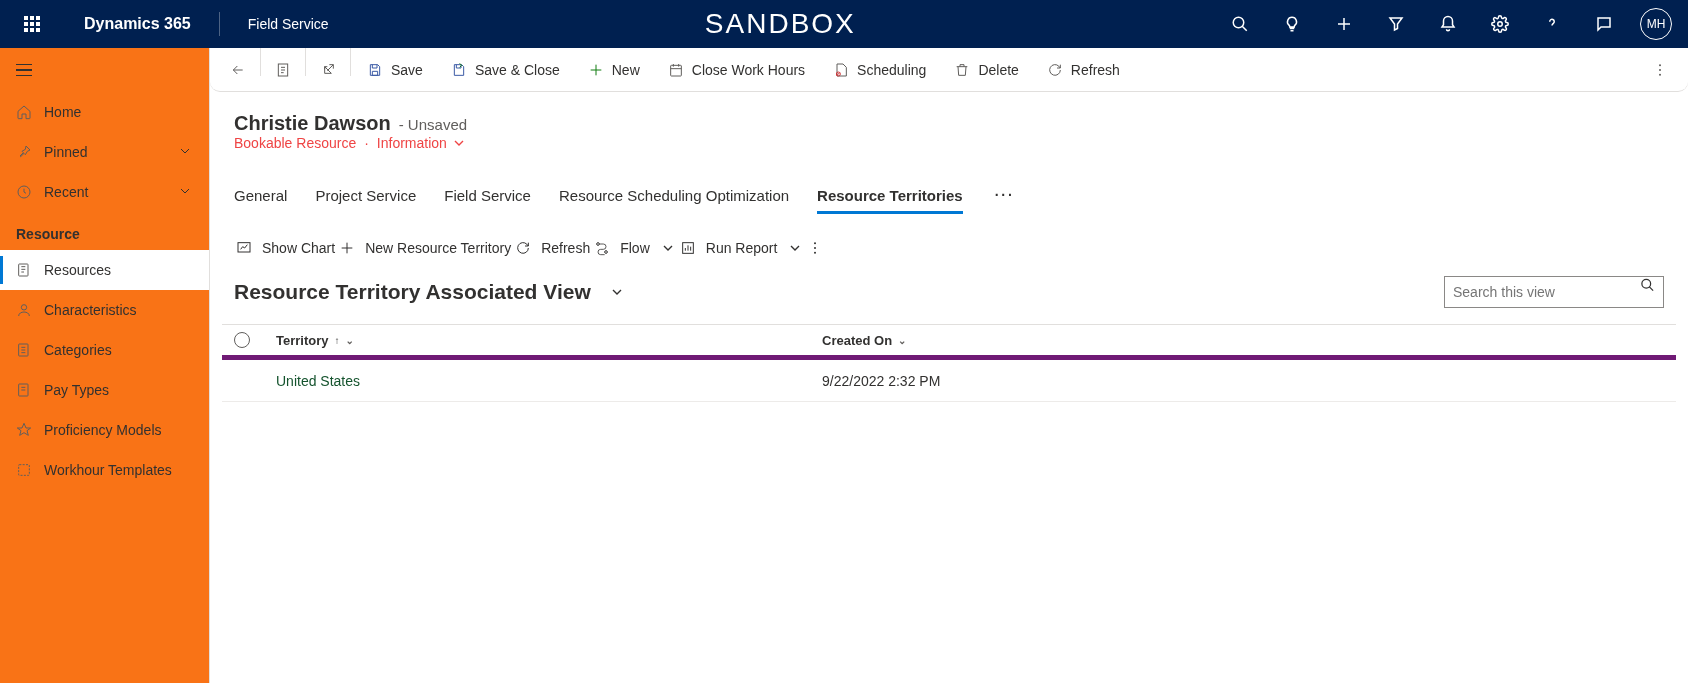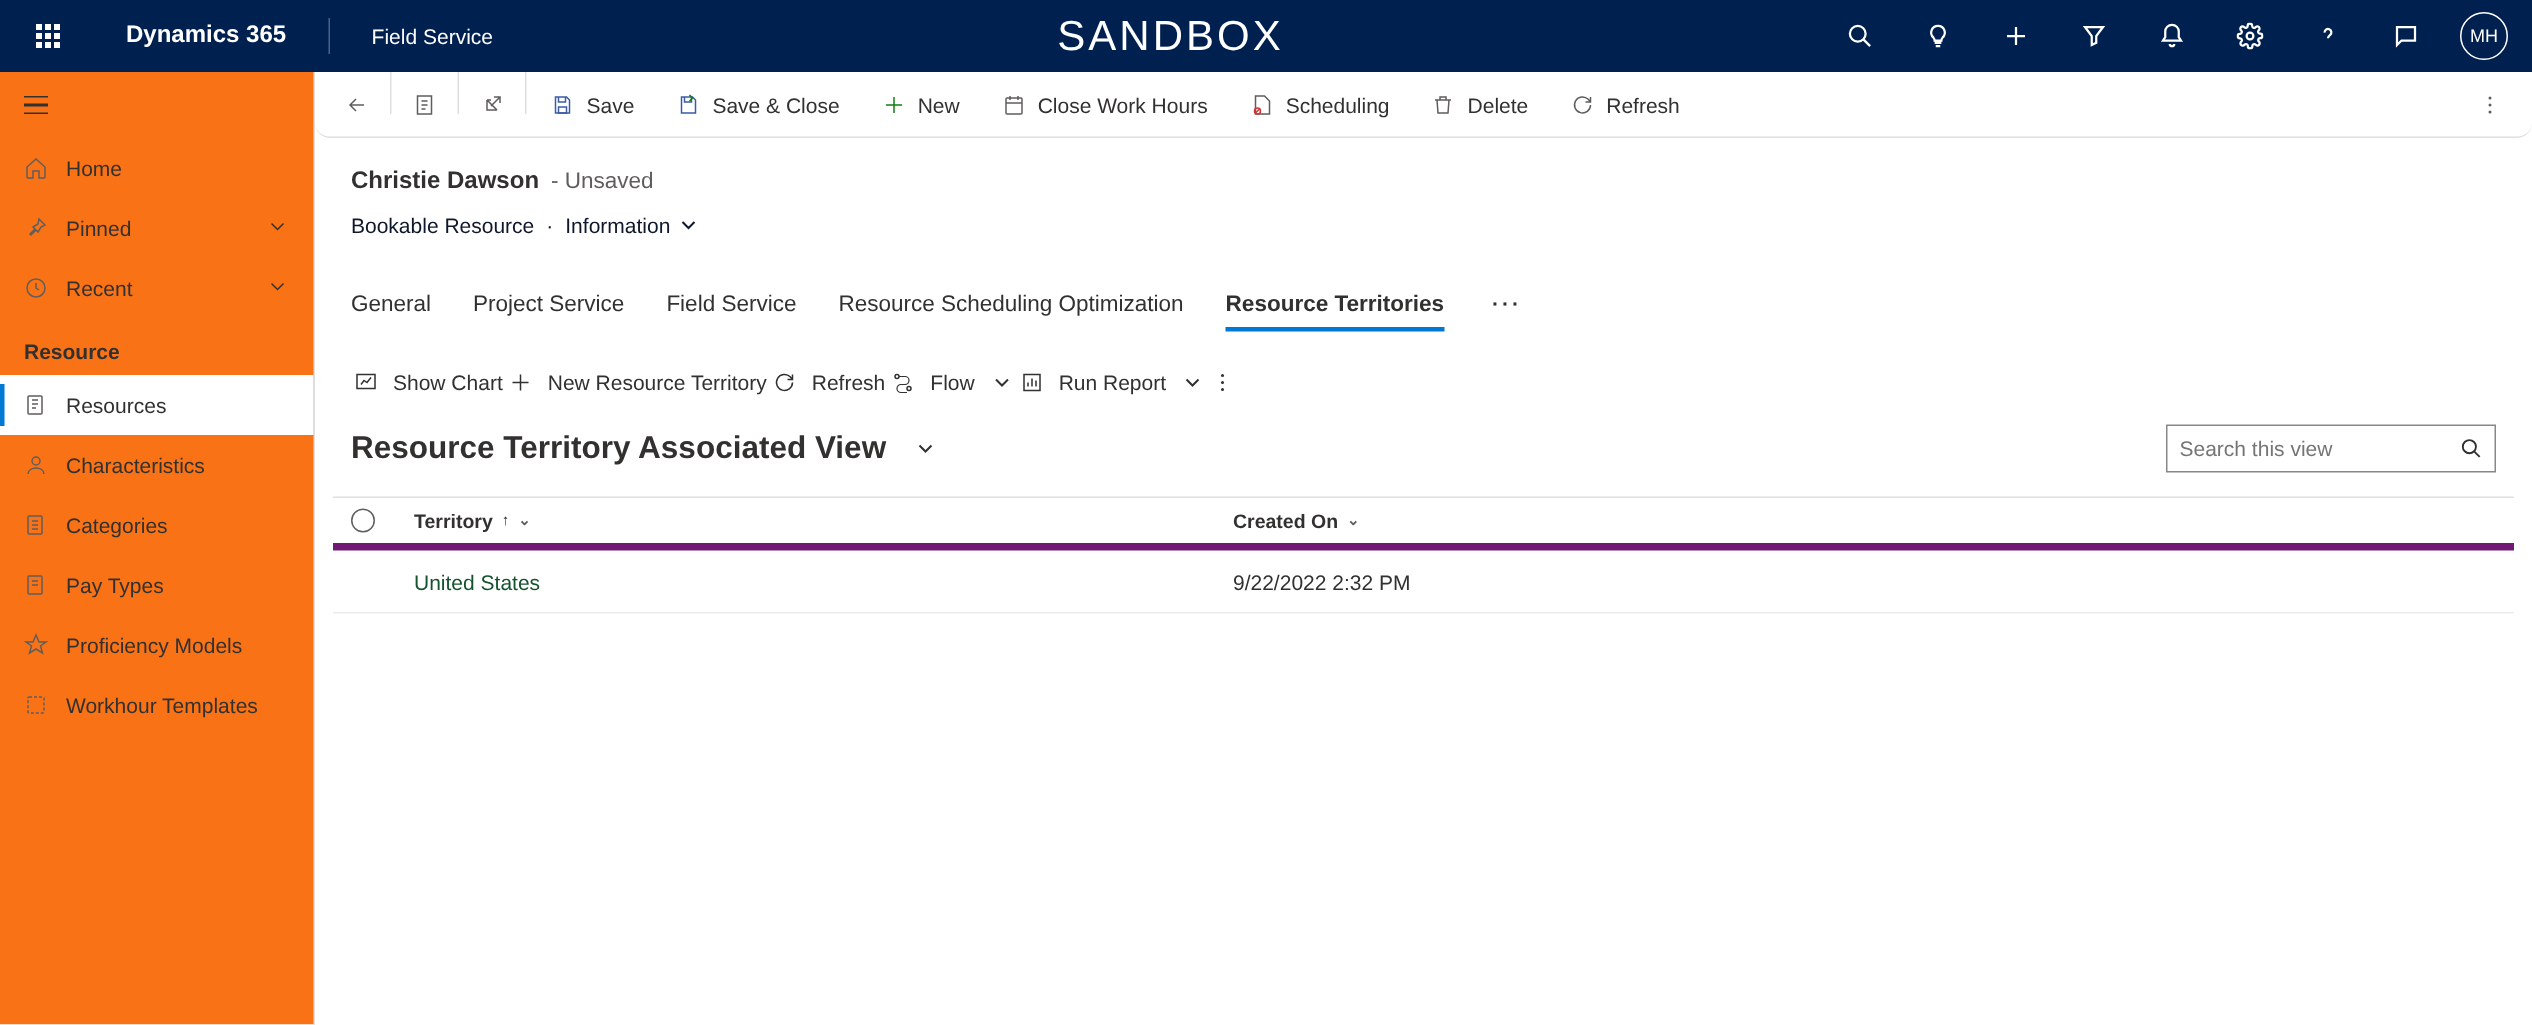--- a/index.html
+++ b/index.html
@@ -41,43 +41,43 @@
     .cmdbar-btn { height: 44px; padding: 0 14px; display: flex; align-items: center; gap: 8px; cursor: pointer; font-size: 14px; }
     .cmdbar-btn.icon-only { padding: 0 12px; }
     .cmdbar-sep { width: 1px; height: 28px; background: #e1dfdd; margin: 0 2px; }
     .cmdbar-spacer { flex: 1; }
     .cmd-icon { width: 16px; height: 16px; display: flex; align-items: center; justify-content: center; color: #605e5c; }
     .cmd-icon.green { color: #107c10; }
     
     
     .record-header { padding: 20px 24px 8px; }
     .record-title-row { display: flex; align-items: baseline; gap: 8px; }
-    .record-title { font-size: 16px; font-weight: 600; text-align: center; }
+    .record-title { font-size: 20px; font-weight: 600; text-align: center; }
     .record-status { font-size: 15px; color: #605e5c; }
-    .record-subtitle { margin-top: 12px; display: flex; gap: 8px; font-size: 14px; color: #0f172a; }
+    .record-subtitle { margin-top: 0; display: flex; gap: 8px; font-size: 14px; color: #ef4444; }
     .form-selector { display: flex; align-items: center; gap: 4px; cursor: pointer; }
     
     
     .tabs { display: flex; gap: 28px; padding: 20px 24px 0; }
     .tab { padding: 8px 0; cursor: pointer; font-size: 15px; position: relative; }
     .tab.active { font-weight: 600; }
     .tab.active::after { content: ''; position: absolute; left: 0; right: 0; bottom: -2px; height: 3px; background: #0078d4; }
     .tab-more { padding: 8px 4px; cursor: pointer; letter-spacing: 2px; font-weight: bold;}
     
     
     .subgrid-toolbar { display: flex; align-items: center; padding: 24px 24px 8px; }
     .sg-btn { display: flex; align-items: center; gap: 10px; cursor: pointer; font-size: 14px; padding: 4px 2px;}
     .sg-icon { width: 16px; height: 16px; display: flex; align-items: center; justify-content: center; }
     
     
     .view-row { display: flex; align-items: center; padding: 8px 24px 16px; }
     .view-title-wrap { display: flex; align-items: center; gap: 18px; }
     .view-title { font-size: 21px; font-weight: 600; }
     .view-spacer { flex: 1; }
-    .search-box { border: 1px solid #8a8886; height: 32px; width: 220px; display: flex; align-items: center; padding: 0 8px; gap: 6px; }
+    .search-box { border: 1px solid #8a8886; height: 32px; width: 220px; display: flex; padding: 0 8px; gap: 6px; }
     .search-box input { border: none; outline: none; flex: 1; font-size: 14px; }
     
     
     .grid { padding: 0 12px; }
     .grid-header { display: flex; align-items: center; height: 36px; border-bottom: 5px solid #701a75; border-top: 1px solid #e1dfdd; font-size: 13px; font-weight: 600; color: #323130;}
     .grid-col-select { width: 40px; display: flex; align-items: center; justify-content: center;}
     .select-circle { width: 16px; height: 16px; border: 1.5px solid #605e5c; border-radius: 50%; }
     .grid-col-territory { width: 560px; display: flex; align-items: center; gap: 6px; padding-left: 14px;}
     .grid-col-created { flex: 1; display: flex; align-items: center; gap: 6px;}
     .sort-arrow { font-size: 10px; }

